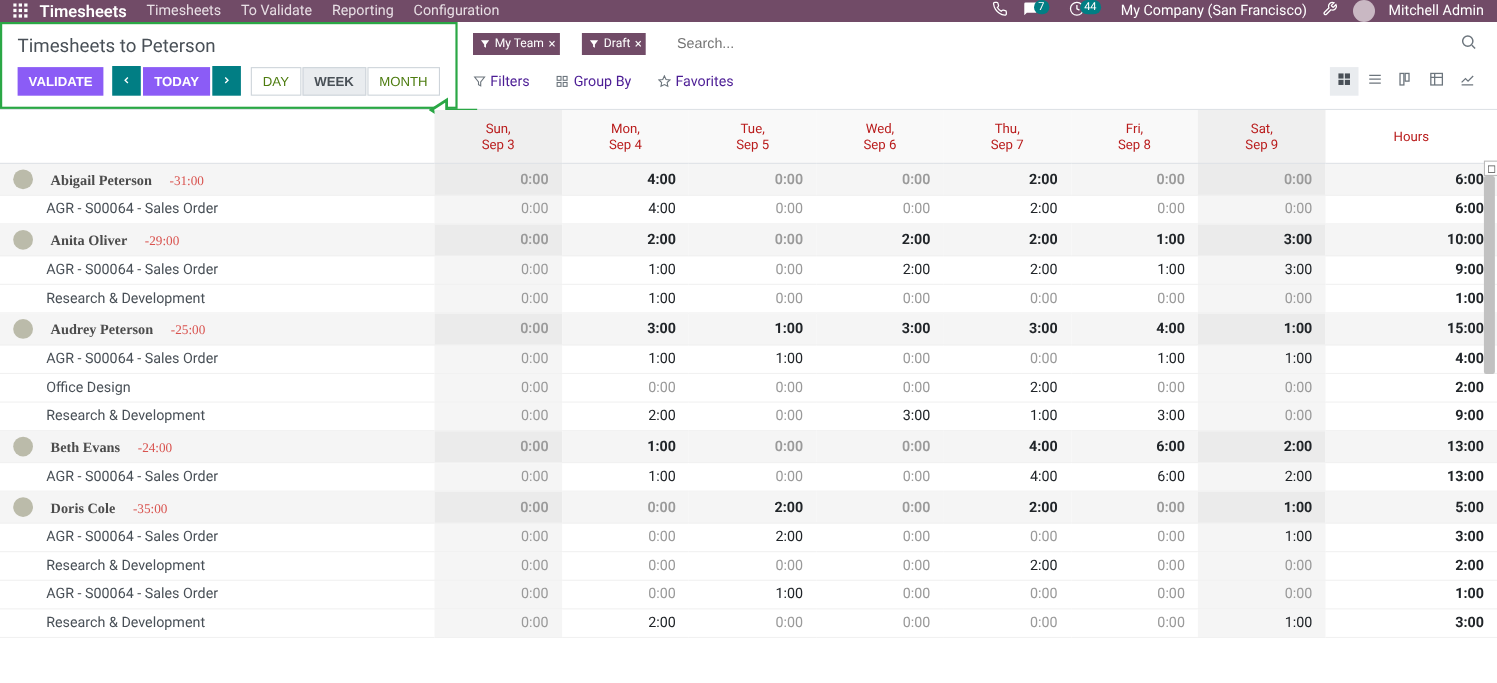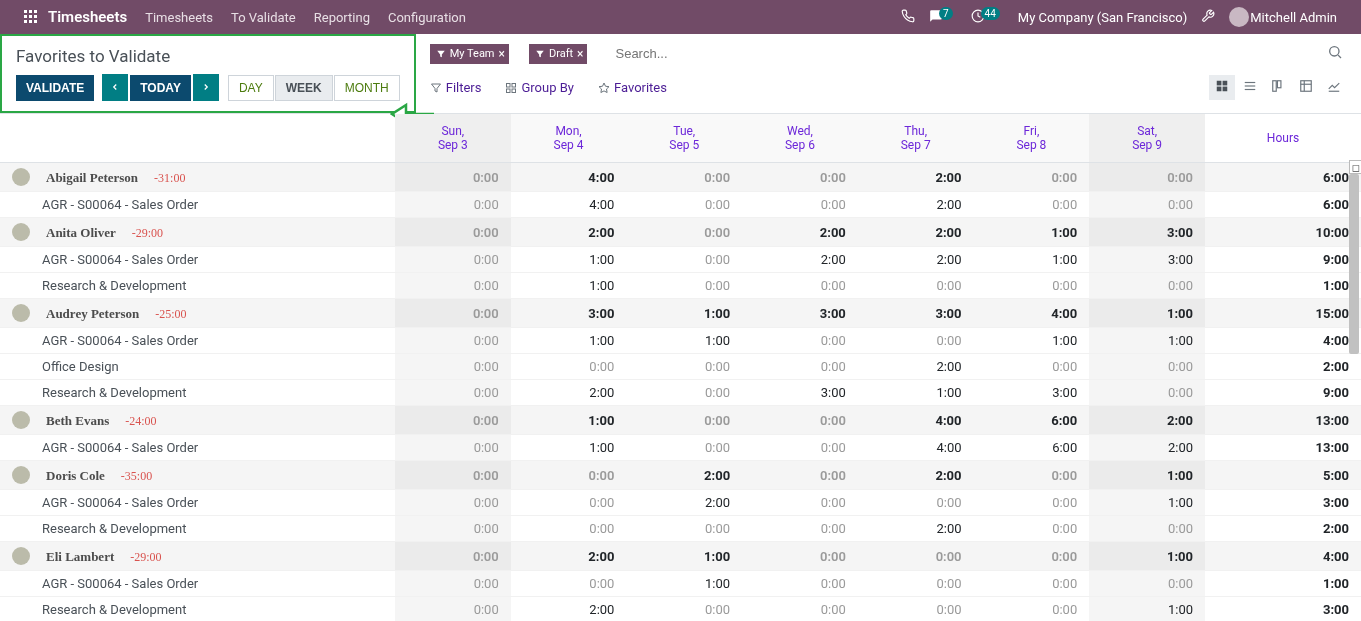--- a/index.html
+++ b/index.html
@@ -1,50 +1,50 @@
 <!DOCTYPE html>
 <html><head>
 <meta charset="utf-8">
 <style>
 * { box-sizing: border-box; margin: 0; padding: 0; }
 body { font-family: -apple-system, BlinkMacSystemFont, "Segoe UI", Roboto, sans-serif; font-size: 13px; color: #4c4c4c; background: #fff; width: 1361px; }
-.topbar { background: #714B67; color: #fff; height: 34px; display: flex; align-items: center; padding: 0 24px; }
+.topbar { background: #714B67; color: #fff; height: 20px; display: flex; align-items: center; padding: 0 12px; }
 .topbar .apps-icon { display: inline-flex; margin-right: 10px; }
 .topbar .brand { font-weight: 600; font-size: 15px; margin-right: 18px; }
 .topbar .nav-item { color: #e8dfe5; font-size: 13px; margin-right: 18px; cursor: pointer; }
 .topbar .spacer { flex: 1; }
 .topbar .righticons { display: flex; align-items: center; gap: 14px; }
 .topbar .badge { background: #017E84; color: #fff; font-size: 10px; padding: 1px 4px; border-radius: 8px; position: relative; top: -6px; left: -4px; }
 .topbar .company { font-size: 13px; }
-.topbar .user { display: flex; align-items: center; gap: 1px; }
+.topbar .user { display: flex; align-items: center; gap: 12px; }
 .avatar-sm { width: 20px; height: 20px; border-radius: 50%; background: #c9b8c3; display: inline-block; }
 .control-row { display: flex; border-bottom: 1px solid #dee2e6; }
 .control-left { padding: 10px 14px 10px 14px; border: 2px solid #2aa745; display: inline-block; }
 .page-title { font-size: 17px; color: #495057; margin-bottom: 8px; }
 .btn-row { display: flex; align-items: center; gap: 2px; }
-.btn-primary { background: #0c4a6e; color: #fff; border: none; padding: 6px 10px; font-size: 12px; font-weight: 600; cursor: pointer; }
+.btn-primary { background: #8b5cf6; color: #fff; border: none; padding: 6px 10px; font-size: 12px; font-weight: 600; cursor: pointer; }
 .btn-icon { background: #017E84; color: #fff; border: none; padding: 6px 8px; cursor: pointer; }
 .btn-tab { background: #fff; border: 1px solid #ced4da; padding: 5px 10px; font-size: 12px; color: #4d7c0f; cursor: pointer; margin-left: -1px; }
 .btn-tab.active { background: #e9ecef; color: #495057; font-weight: 600; }
 .arrow-annotation { position: absolute; left: 390px; top: 65px; }
 .control-right { flex: 1; display: flex; flex-direction: column; }
 .search-row { display: flex; align-items: center; padding: 8px 14px 4px; gap: 20px; }
 .facet { background: #714B67; color: #fff; font-size: 11px; padding: 3px 4px 3px 6px; display: flex; align-items: center; gap: 4px; }
 .facet .x { cursor: pointer; font-size: 12px; }
 .search-input { flex: 1; border: none; outline: none; padding: 4px 8px; font-size: 13px; }
 .search-icon-right { color: #6c757d; cursor: pointer; padding: 0 4px; }
 .filter-row { display: flex; align-items: center; padding: 6px 14px 10px; gap: 24px; }
 .filter-item { color: #4c1d95; font-size: 13px; cursor: pointer; display: flex; align-items: center; gap: 4px; }
 .filter-row .spacer { flex: 1; }
 .view-btns { display: flex; gap: 2px; }
 .view-btn { padding: 4px 6px; color: #6c757d; cursor: pointer; }
 .view-btn.active { background: #e9ecef; color: #495057; }
 .grid-wrapper { position: relative; }
 .grid-table { width: 100%; border-collapse: collapse; table-layout: fixed; }
-.grid-table th { font-weight: 400; color: #6d28d9; font-size: 12px; padding: 10px 12px; text-align: center; border-bottom: 1px solid #dee2e6; }
+.grid-table th { font-weight: 400; color: #b91c1c; font-size: 12px; padding: 10px 12px; text-align: center; border-bottom: 1px solid #dee2e6; }
 .grid-table th.col-name { width: 395px; text-align: left; }
 .grid-table th.col-day { background: #f9f9f9; }
 .grid-table th.col-day.weekend { background: #efefef; }
 .grid-table th.col-hours { width: 156px; }
 .grid-table td { padding: 5px 12px; font-size: 13px; border-bottom: 1px solid #f1f1f1; }
 .grid-table tr.emp-row td { background: #f5f5f5; font-weight: 600; }
 .grid-table tr.emp-row td.weekend { background: #ebebeb; }
 .grid-table td.val { text-align: right; color: #9a9a9a; }
 .grid-table td.val.nonzero { color: #212529; }
 .grid-table tr.emp-row td.val.nonzero { font-weight: 700; }
@@ -102,21 +102,21 @@
     <span class="user">
       <span class="avatar-sm"></span>
       <span>Mitchell Admin</span>
     </span>
   </div>
 </div>
 
 <div class="control-row">
   <div style="position:relative">
     <div class="control-left">
-      <div class="page-title">Favorites to Validate</div>
+      <div class="page-title">Timesheets to Peterson</div>
       <div class="btn-row">
         <button class="btn-primary">VALIDATE</button>
         <span style="width:4px"></span>
         <button class="btn-icon"><svg width="10" height="10" viewBox="0 0 24 24" fill="none" stroke="#fff" stroke-width="3">
               <polyline points="15 18 9 12 15 6"></polyline>
             </svg></button>
         <button class="btn-primary">TODAY</button>
         <button class="btn-icon"><svg width="10" height="10" viewBox="0 0 24 24" fill="none" stroke="#fff" stroke-width="3">
               <polyline points="9 18 15 12 9 6"></polyline>
             </svg></button>
@@ -421,37 +421,20 @@
           </td>
           <td class="val weekend">0:00</td>
           <td class="val">0:00</td>
           <td class="val">0:00</td>
           <td class="val">0:00</td>
           <td class="val nonzero">2:00</td>
           <td class="val">0:00</td>
           <td class="val weekend">0:00</td>
           <td class="val nonzero" style="font-weight: 700;">2:00</td>
         </tr>
-        <tr class="emp-row">
-          <td>
-            <div class="emp-cell">
-              <span class="emp-avatar"></span>
-              <span class="emp-name">Eli Lambert</span> 
-              <span class="emp-neg">-29:00</span>
-            </div>
-          </td>
-          <td class="val weekend">0:00</td>
-          <td class="val nonzero">2:00</td>
-          <td class="val nonzero">1:00</td>
-          <td class="val">0:00</td>
-          <td class="val">0:00</td>
-          <td class="val">0:00</td>
-          <td class="val nonzero weekend">1:00</td>
-          <td class="val nonzero" style="font-weight: 700;">4:00</td>
-        </tr>
         <tr class="sub-row">
           <td>
             <div class="sub-name">AGR - S00064 - Sales Order</div>
           </td>
           <td class="val weekend">0:00</td>
           <td class="val">0:00</td>
           <td class="val nonzero">1:00</td>
           <td class="val">0:00</td>
           <td class="val">0:00</td>
           <td class="val">0:00</td>

